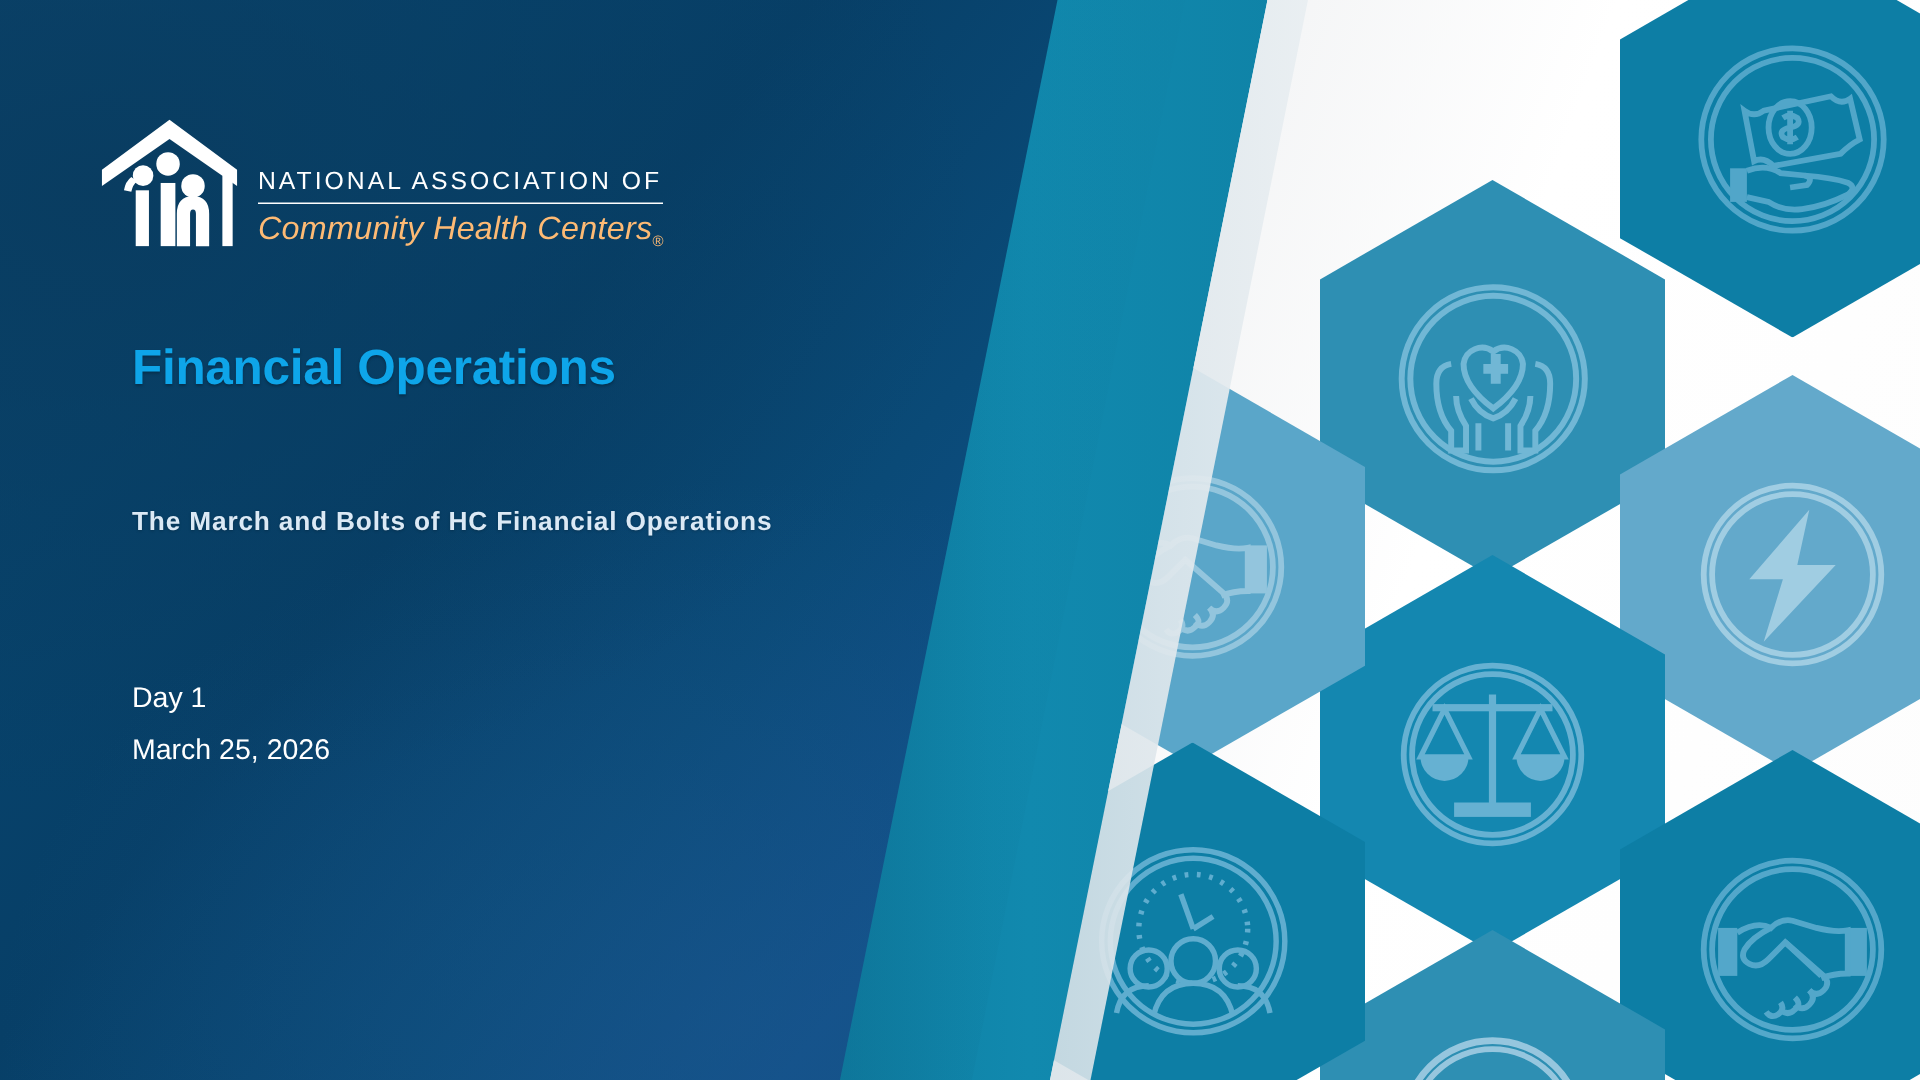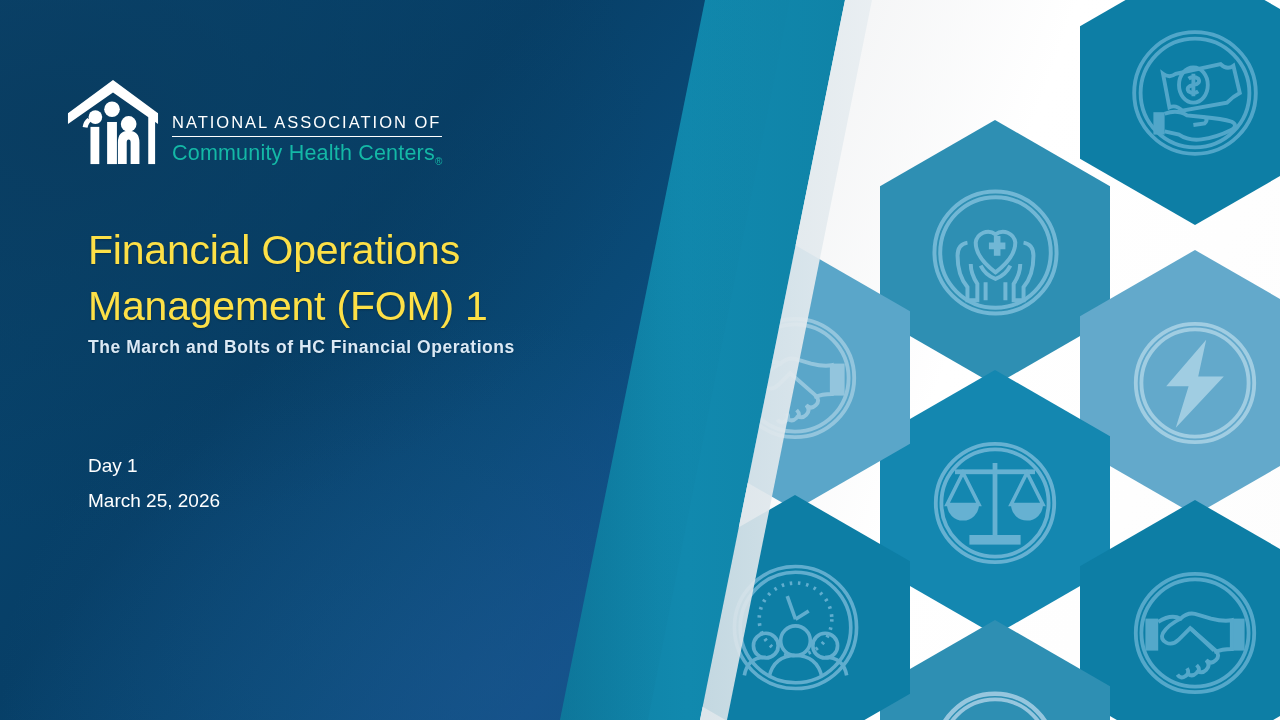--- a/index.html
+++ b/index.html
@@ -102,36 +102,37 @@
     color:#ffffff;
     font-size:16.5px;
     font-weight:400;
     letter-spacing:2.0px;
     white-space:nowrap;
     padding-bottom:4px;
     border-bottom:1.4px solid #ffffff;
     line-height:1.15;
   }
   .logo-line2 {
-    color:#14b8a6;
+    color:#fdba74;
     font-size:21.5px;
     font-weight:400;
     letter-spacing:.2px;
     white-space:nowrap;
     padding-top:4px;
     line-height:1.15;
+    font-style:italic;
   }
   .logo-line2 .reg { font-size:10px; vertical-align:sub; letter-spacing:0; }
 
   .title {
     position:absolute; left:0; top:222px;
     width:560px;
-    color:#fde047;
-    font-size:41px;
-    font-weight:normal;
+    color:#0ea5e9;
+    font-size:33px;
+    font-weight:bold;
     line-height:1.37;
     letter-spacing:-.2px;
     text-shadow:0 1px 2px rgba(0,0,0,.25);
   }
   .subtitle {
     position:absolute; left:0; top:336px;
     width:560px;
     color:#dbe9f5;
     font-size:17.5px;
     font-weight:bold;
@@ -297,21 +298,20 @@
         </g>
       </svg>
       <div class="logo-text">
         <div class="logo-line1">NATIONAL ASSOCIATION OF</div>
         <div class="logo-line2"><span>Community Health Centers</span><span class="reg">®</span></div>
       </div>
     </div>
 
     <div class="title">
       <div>Financial Operations</div>
-      <div>Management (FOM) 1</div>
     </div>
 
     <div class="subtitle">The March and Bolts of HC Financial Operations</div>
 
     <div class="meta">
       <div>Day 1</div>
       <div>March 25, 2026</div>
     </div>
 
   </div>

